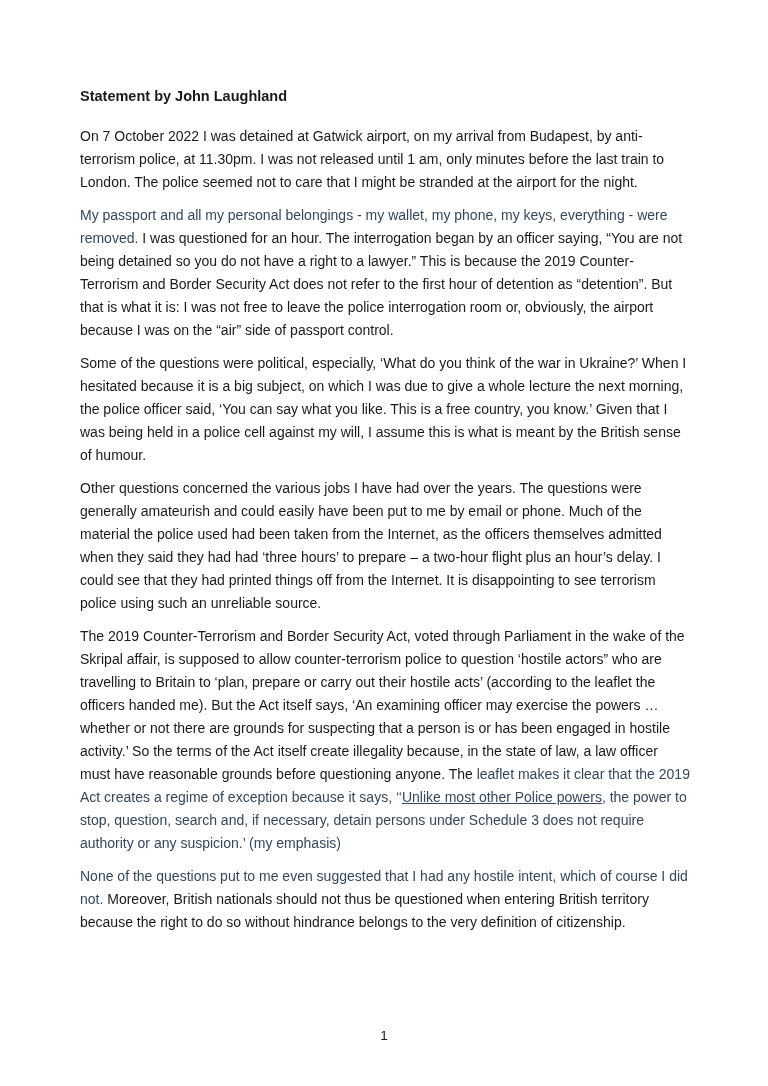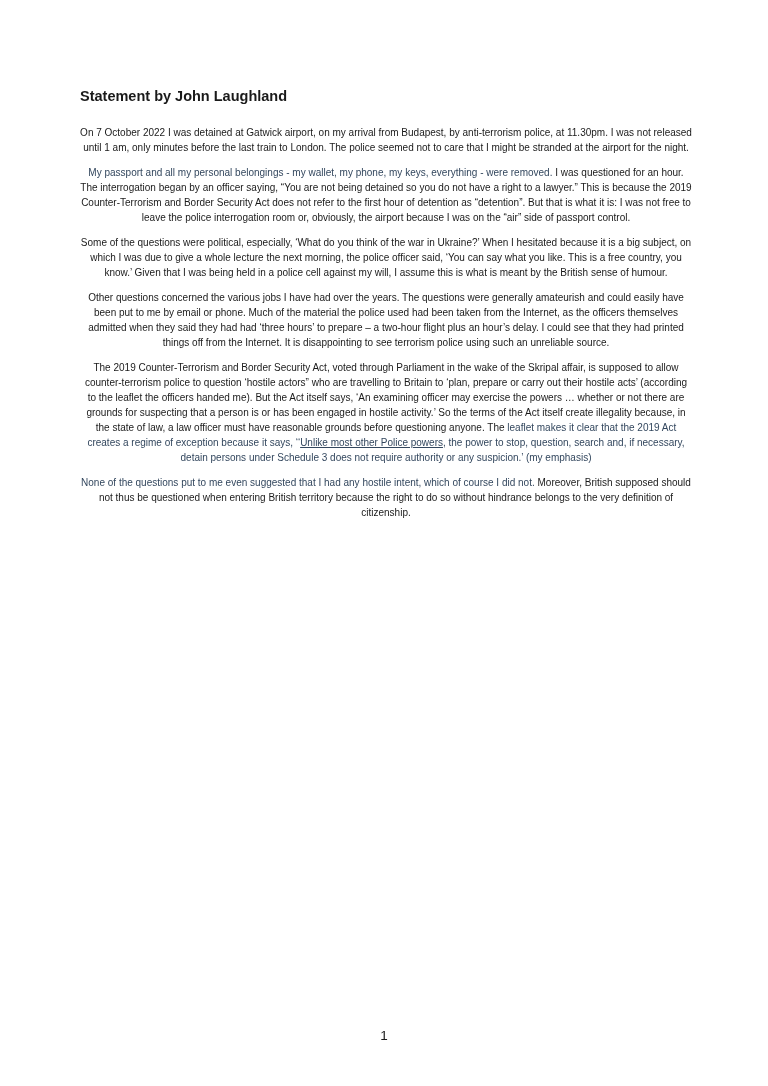--- a/index.html
+++ b/index.html
@@ -23,23 +23,22 @@
     text-align: left;
     font-size: 14.5px;
     font-weight: bold;
     line-height: 21.5px;
     margin: 0;
   }
   .doc-title { margin-bottom: 17px; }
   .doc-date  { margin-bottom: 55px; }
   .doc-body {
     width: 612px;
-    font-size: 10px;
-    line-height: 15px;
-    text-align: center;
+    font-size: 14px;
+    line-height: 23px;
   }
   .doc-body p {
     margin: 0 0 10px 0;
   }
   .accent { color: var(--accent-text, #33475E); }
   .u { text-decoration: underline; }
   .page-footer {
     position: absolute;
     top: 1025px;
     left: 0;
@@ -62,20 +61,20 @@
     <p><span>On 7 October 2022 I was detained at Gatwick airport, on my arrival from Budapest, by anti-terrorism police, at 11.30pm.  I was not released until 1 am, only minutes before the last train to London.  The police seemed not to care that I might be stranded at the airport for the night.</span></p>
 
     <p><span class="accent">My passport and all my personal belongings - my wallet, my phone, my keys, everything - were removed.  </span><span>I was questioned for an hour.  The interrogation began by an officer saying, “You are not being detained so you do not have a right to a lawyer.”  This is because the 2019 Counter-Terrorism and Border Security Act does not refer to the first hour of detention as “detention”.  But that is what it is: I was not free to leave the police interrogation room or, obviously, the airport because I was on the “air” side of passport control.</span></p>
 
     <p><span>Some of the questions were political, especially, ‘What do you think of the war in Ukraine?’  When I hesitated because it is a big subject, on which I was due to give a whole lecture the next morning, the police officer said, ‘You can say what you like.  This is a free country, you know.’  Given that I was being held in a police cell against my will, I assume this is what is meant by the British sense of humour.</span></p>
 
     <p><span>Other questions concerned the various jobs I have had over the years.  The questions were generally amateurish and could easily have been put to me by email or phone.  Much of the material the police used had been taken from the Internet, as the officers themselves admitted when they said they had had ‘three hours’ to prepare – a two-hour flight plus an hour’s delay.  I could see that they had printed things off from the Internet.  It is disappointing to see terrorism police using such an unreliable source.</span></p>
 
     <p><span>The 2019 Counter-Terrorism and Border Security Act, voted through Parliament in the wake of the Skripal affair, is supposed to allow counter-terrorism police to question ‘hostile actors” who are travelling to Britain to ‘plan, prepare or carry out their hostile acts’ (according to the leaflet the officers handed me).  But the Act itself says, ‘An examining officer may exercise the powers … whether or not there are grounds for suspecting that a person is or has been engaged in hostile activity.’  So the terms of the Act itself create illegality because, in the state of law, a law officer must have reasonable grounds before questioning anyone.  The </span><span class="accent">leaflet makes it clear that the 2019 Act creates a regime of exception because it says, ‘‘</span><span class="accent u">Unlike most other Police powers</span><span class="accent">, the power to stop, question, search and, if necessary, detain persons under Schedule 3 does not require authority or any suspicion.’ (my emphasis)</span></p>
 
-    <p><span class="accent">None of the questions put to me even suggested that I had any hostile intent, which of course I did not.  </span><span>Moreover, British supposed should not thus be questioned when entering British territory because the right to do so without hindrance belongs to the very definition of citizenship.</span></p>
+    <p><span class="accent">None of the questions put to me even suggested that I had any hostile intent, which of course I did not.  </span><span>Moreover, British nationals should not thus be questioned when entering British territory because the right to do so without hindrance belongs to the very definition of citizenship.</span></p>
 
   </div>
 </div>
 
 <div class="page-footer">
   <span>1</span>
 </div>
 
 </body></html>

